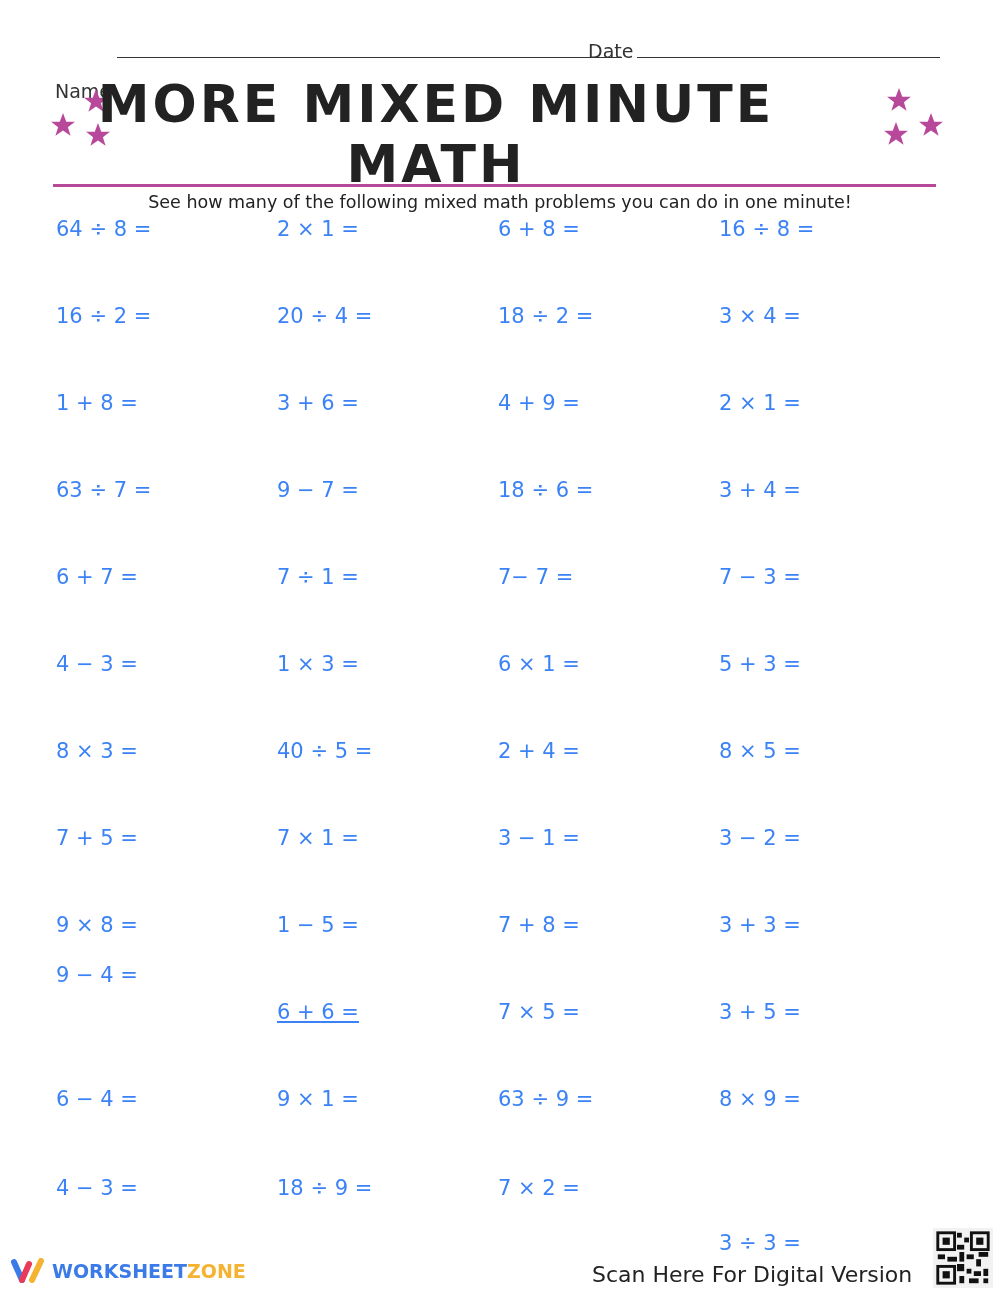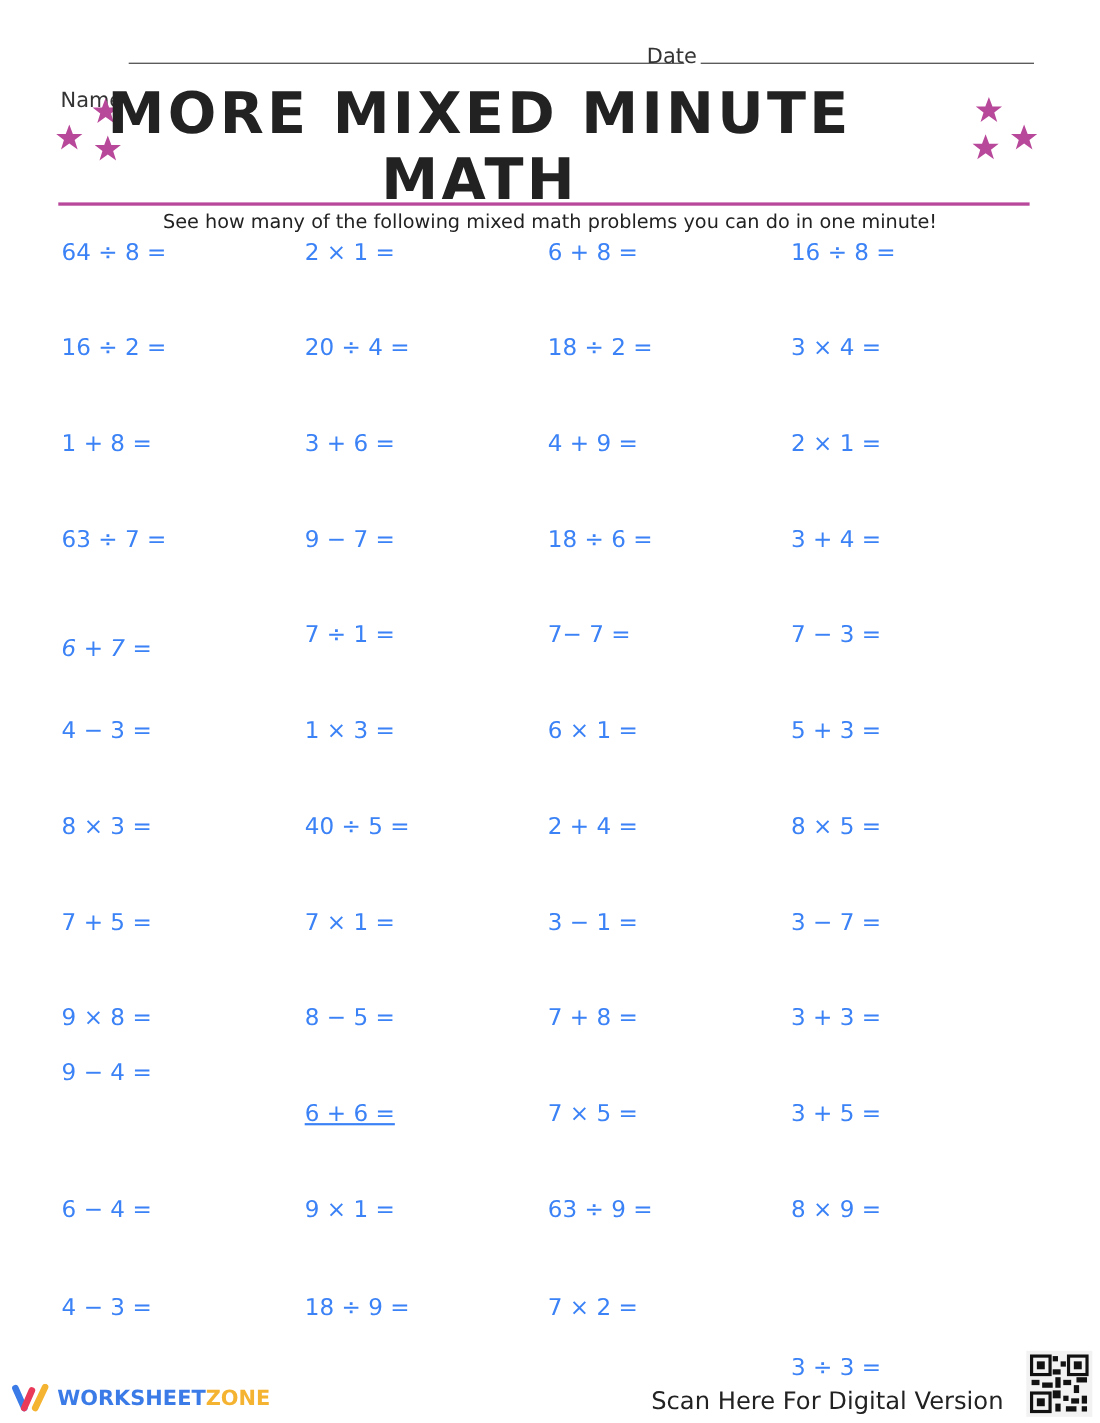--- a/index.html
+++ b/index.html
@@ -66,38 +66,38 @@
     <div class="prob" style="left: 442px; top: 99px;">18 ÷ 2 =</div>
     <div class="prob" style="left: 663px; top: 99px;">3 × 4 =</div>
     <div class="prob" style="left: 0px; top: 186px;">1 + 8 =</div>
     <div class="prob" style="left: 221px; top: 186px;">3 + 6 =</div>
     <div class="prob" style="left: 442px; top: 186px;">4 + 9 =</div>
     <div class="prob" style="left: 663px; top: 186px;">2 × 1 =</div>
     <div class="prob" style="left: 0px; top: 273px;">63 ÷ 7 =</div>
     <div class="prob" style="left: 221px; top: 273px;">9 − 7 =</div>
     <div class="prob" style="left: 442px; top: 273px;">18 ÷ 6 =</div>
     <div class="prob" style="left: 663px; top: 273px;">3 + 4 =</div>
-    <div class="prob" style="left: 0px; top: 372px; font-style: italic;">6 + 7 =</div>
+    <div class="prob" style="left: 0px; top: 360px;">6 + 7 =</div>
     <div class="prob" style="left: 221px; top: 360px;">7 ÷ 1 =</div>
     <div class="prob" style="left: 442px; top: 360px;">7− 7 =</div>
     <div class="prob" style="left: 663px; top: 360px;">7 − 3 =</div>
     <div class="prob" style="left: 0px; top: 447px;">4 − 3 =</div>
     <div class="prob" style="left: 221px; top: 447px;">1 × 3 =</div>
     <div class="prob" style="left: 442px; top: 447px;">6 × 1 =</div>
     <div class="prob" style="left: 663px; top: 447px;">5 + 3 =</div>
     <div class="prob" style="left: 0px; top: 534px;">8 × 3 =</div>
     <div class="prob" style="left: 221px; top: 534px;">40 ÷ 5 =</div>
     <div class="prob" style="left: 442px; top: 534px;">2 + 4 =</div>
     <div class="prob" style="left: 663px; top: 534px;">8 × 5 =</div>
     <div class="prob" style="left: 0px; top: 621px;">7 + 5 =</div>
     <div class="prob" style="left: 221px; top: 621px;">7 × 1 =</div>
     <div class="prob" style="left: 442px; top: 621px;">3 − 1 =</div>
-    <div class="prob" style="left: 663px; top: 621px;">3 − 7 =</div>
+    <div class="prob" style="left: 663px; top: 621px;">3 − 2 =</div>
     <div class="prob" style="left: 0px; top: 708px;">9 × 8 =</div>
-    <div class="prob" style="left: 221px; top: 708px;">8 − 5 =</div>
+    <div class="prob" style="left: 221px; top: 708px;">1 − 5 =</div>
     <div class="prob" style="left: 442px; top: 708px;">7 + 8 =</div>
     <div class="prob" style="left: 663px; top: 708px;">3 + 3 =</div>
     <div class="prob" style="left: 0px; top: 758px;">9 − 4 =</div>
     <div class="prob" style="left: 221px; top: 795px; text-decoration: underline;">6 + 6 =</div>
     <div class="prob" style="left: 442px; top: 795px;">7 × 5 =</div>
     <div class="prob" style="left: 663px; top: 795px;">3 + 5 =</div>
     <div class="prob" style="left: 0px; top: 882px;">6 − 4 =</div>
     <div class="prob" style="left: 221px; top: 882px;">9 × 1 =</div>
     <div class="prob" style="left: 442px; top: 882px;">63 ÷ 9 =</div>
     <div class="prob" style="left: 663px; top: 882px;">8 × 9 =</div>

